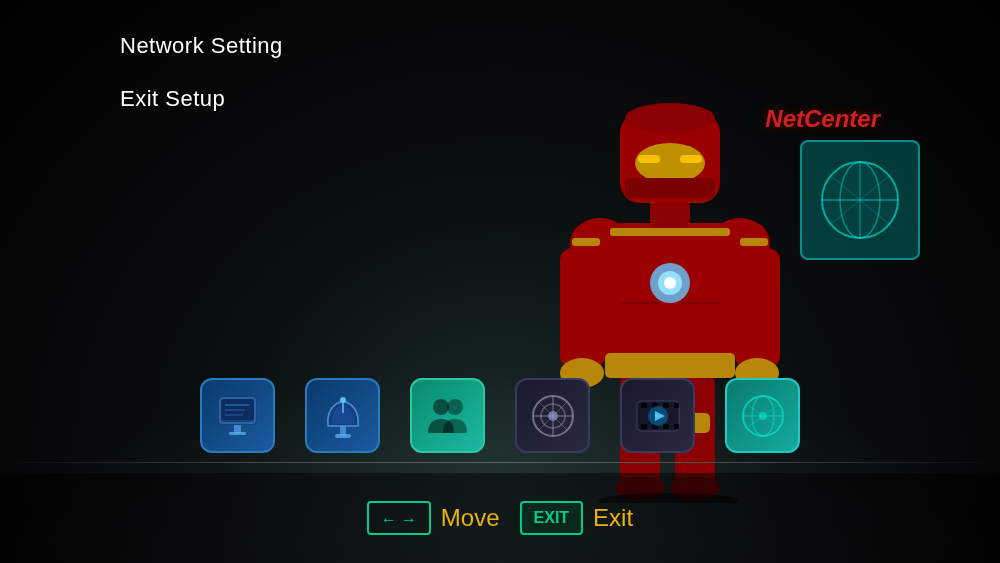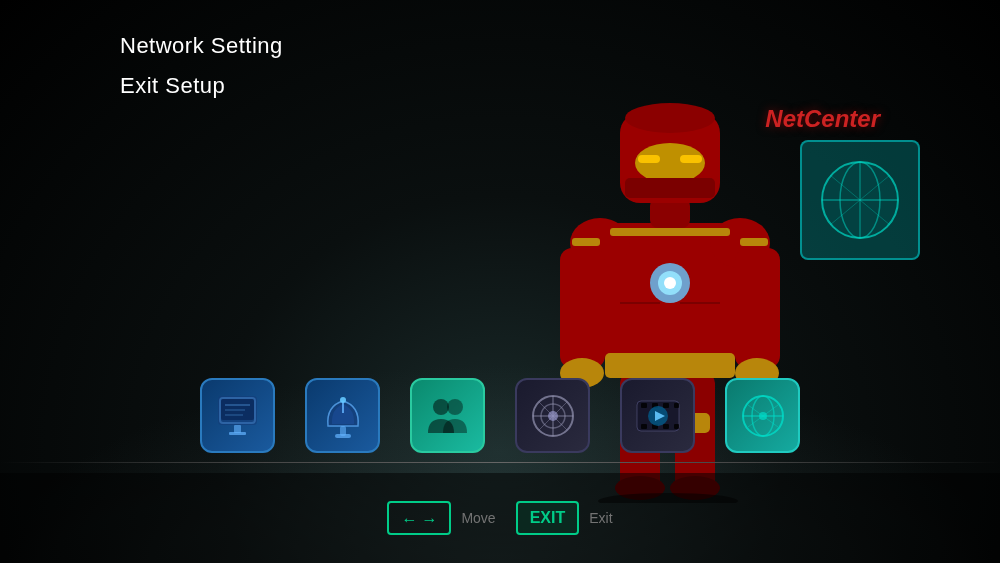--- a/index.html
+++ b/index.html
@@ -41,21 +41,21 @@
       justify-content: center;
     }
 
     
     .menu {
       position: absolute;
       left: 120px;
       top: 30px;
       display: flex;
       flex-direction: column;
-      gap: 8px;
+      gap: 21px;
     }
 
     .menu-item {
       color: #fff;
       font-size: 22px;
       font-weight: 400;
       cursor: pointer;
       padding: 3px 0;
       letter-spacing: 0.5px;
     }
@@ -174,22 +174,22 @@
       gap: 4px;
     }
 
     .control-btn.exit-btn {
       border-color: #00cc88;
       color: #00cc88;
       background: rgba(0,80,50,0.3);
     }
 
     .control-label {
-      color: #737373;
-      font-size: 14px;
+      color: #eab308;
+      font-size: 24px;
     }
 
     
     svg { display: block; }
 
   </style>
 </head>
 <body>
 
 <div class="bg"></div>

